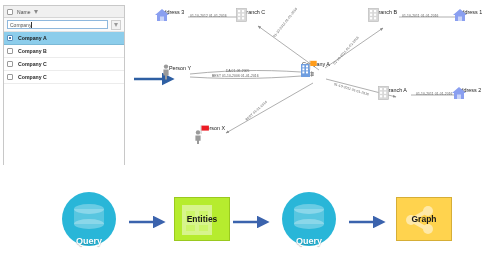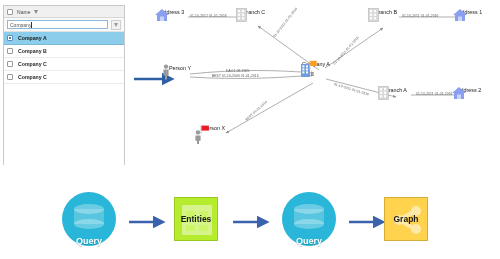--- a/index.html
+++ b/index.html
@@ -47,21 +47,21 @@
   .edge-label{position:absolute;font-size:3.3px;color:#555;white-space:nowrap;
       transform-origin:left center;letter-spacing:.1px;}
 
   
   #flow{position:absolute;left:0;top:180px;width:500px;height:79px;}
   .flow-node{position:absolute;display:flex;align-items:center;justify-content:center;}
   .circ{width:54px;height:54px;border-radius:50%;background:#29b6d8;
       display:flex;align-items:center;justify-content:center;position:relative;}
   .circ .clab{font-size:9px;color:#fff;font-weight:bold;z-index:3;
       text-shadow:0 1px 1px rgba(0,0,0,.25);margin-top:44px;}
-  .sq{width:44px;height:44px;display:flex;align-items:center;justify-content:center;
+  .sq{width:56px;height:44px;display:flex;align-items:center;justify-content:center;
       position:relative;box-sizing:border-box;text-align:center;}
   .sq.green{background:#b6ec2e;border:1px solid #9ac91f;}
   .sq.gold{background:#ffd34e;border:1px solid #d6ae36;}
   .sq .slab{font-size:8.5px;color:#1a1a1a;font-weight:bold;z-index:3;}
 </style>
 </head>
 <body>
 
 <div id="grid-panel">
 
@@ -299,21 +299,21 @@
 
   <svg style="position:absolute;left:348px;top:36px;" width="42" height="12">
     <defs>
         <marker id="fa3" markerWidth="5" markerHeight="5" refX="3.6" refY="2.5" orient="auto">
       <path d="M0,0 L5,2.5 L0,5 z" fill="#3b63ad"></path>
         </marker>
       </defs>
     <line x1="1" y1="6" x2="34" y2="6" stroke="#3b63ad" stroke-width="2.6" marker-end="url(#fa3)"></line>
   </svg>
 
-  <div class="flow-node" style="left:384px;top:17px;border-radius:8px;">
+  <div class="flow-node" style="left:396px;top:17px;border-radius:8px;">
     <div class="sq gold">
       <svg width="34" height="34" viewBox="0 0 34 34" style="position:absolute;left:5px;top:5px;">
         <g stroke="#ffe9a8" stroke-width="4" fill="none">
           <line x1="9" y1="17" x2="25" y2="8"></line>
           <line x1="9" y1="17" x2="25" y2="26"></line>
         </g>
         <g fill="#ffe9a8">
           <circle cx="9" cy="17" r="5"></circle>
           <circle cx="26" cy="8" r="5"></circle>
           <circle cx="26" cy="26" r="5"></circle>

